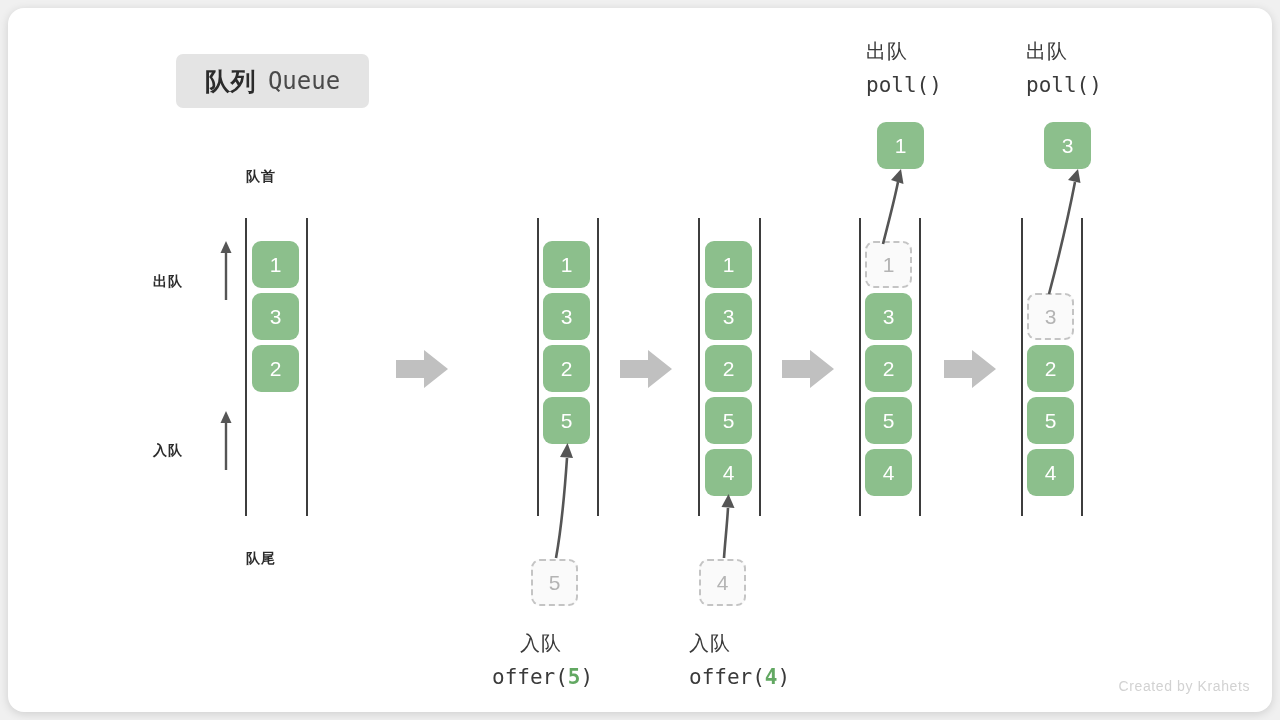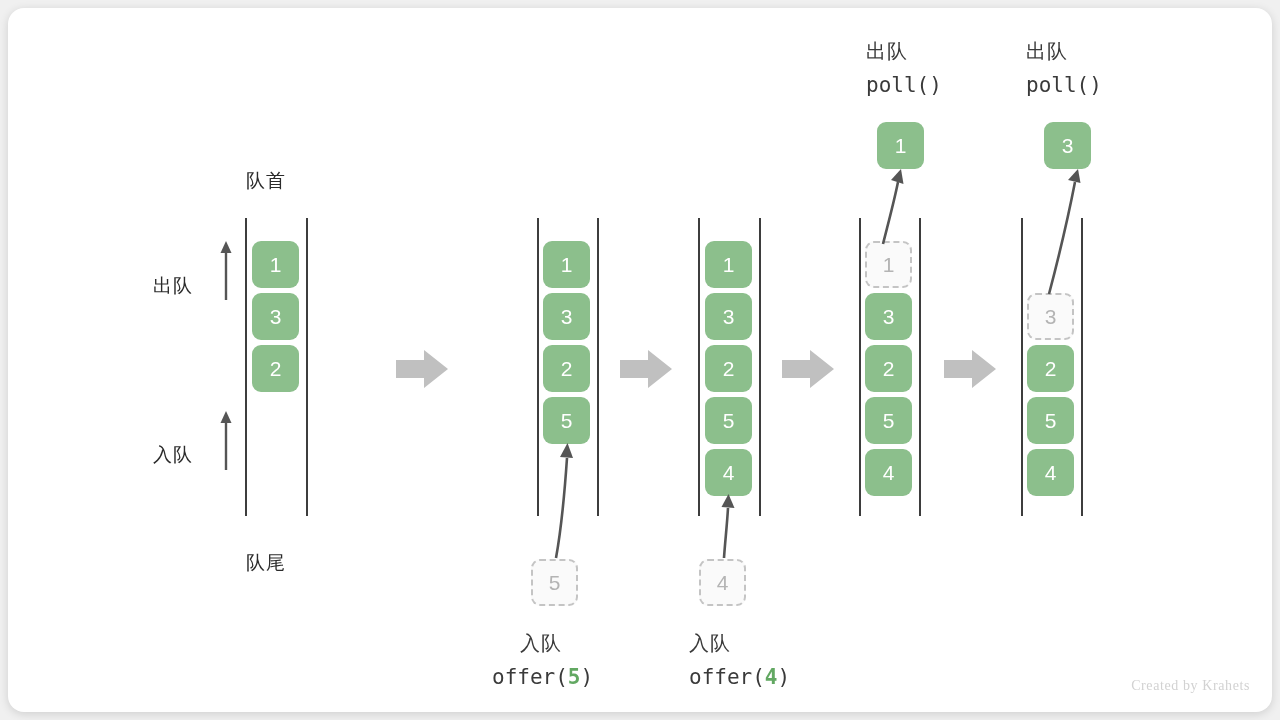--- a/index.html
+++ b/index.html
@@ -57,22 +57,22 @@
     color: #4a4a4a;
   }
 
   
   .lbl {
     position: absolute;
     color: #2b2b2b;
     white-space: pre;
   }
   .lbl-bold-cn {
-    font-size: 19px;
-    font-weight: normal;
+    font-size: 14px;
+    font-weight: bold;
     letter-spacing: 1px;
   }
   .op-cn {
     font-size: 20px;
     color: #3a3a3a;
     letter-spacing: 1px;
   }
   .op-code {
     font-family: "DejaVu Sans Mono", "Liberation Mono", monospace;
     font-size: 21px;
@@ -117,32 +117,36 @@
   .step-arrow { position: absolute; }
 
   
   .motion { position: absolute; overflow: visible; }
 
   
   .credit {
     position: absolute;
     right: 22px;
     bottom: 18px;
-    font-family: Liberation Serif, serif;
+    font-family: Liberation Sans, sans-serif;
     font-size: 14px;
     color: #d2d2d2;
     letter-spacing: 0.6px;
   }
 </style>
 </head>
 <body>
 
 <div id="canvas">
   <div class="card">
 
+    <div class="title-badge">
+      <span class="title-cn">队列</span>
+      <span class="title-en">Queue</span>
+    </div>
 
     <div class="lbl lbl-bold-cn" style="left:238px; top:160px;">队首</div>
     <div class="lbl lbl-bold-cn" style="left:238px; top:542px;">队尾</div>
 
     <div class="lbl lbl-bold-cn" style="left:145px; top:265px;">出队</div>
     <svg class="ind-arrow" style="left:206px; top:232px;" width="24" height="62">
       <line x1="12" y1="60" x2="12" y2="10" stroke="#555" stroke-width="2.4"></line>
       <polygon points="12,1 6.5,13 17.5,13" fill="#555"></polygon>
     </svg>
 

